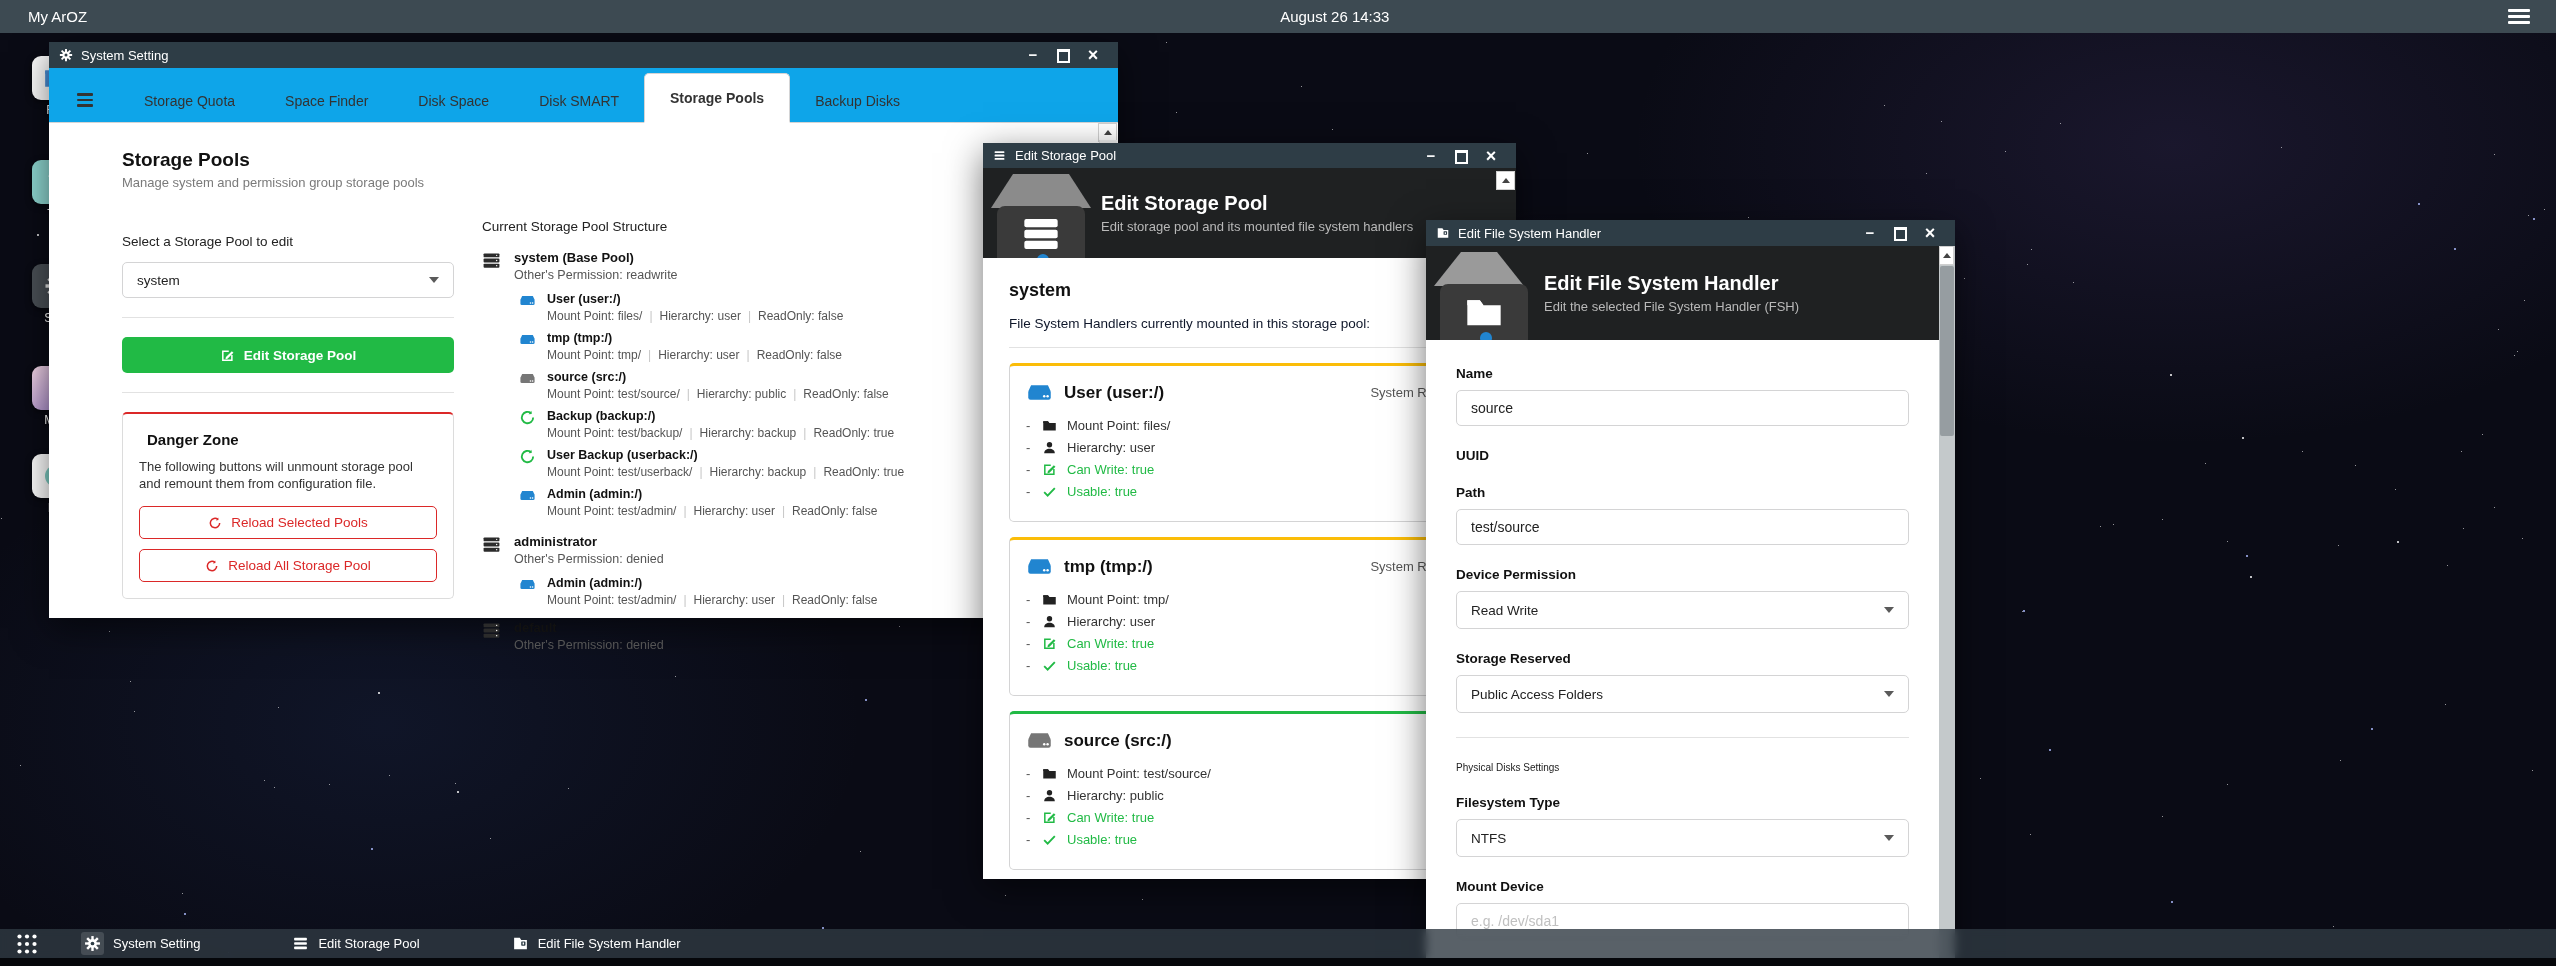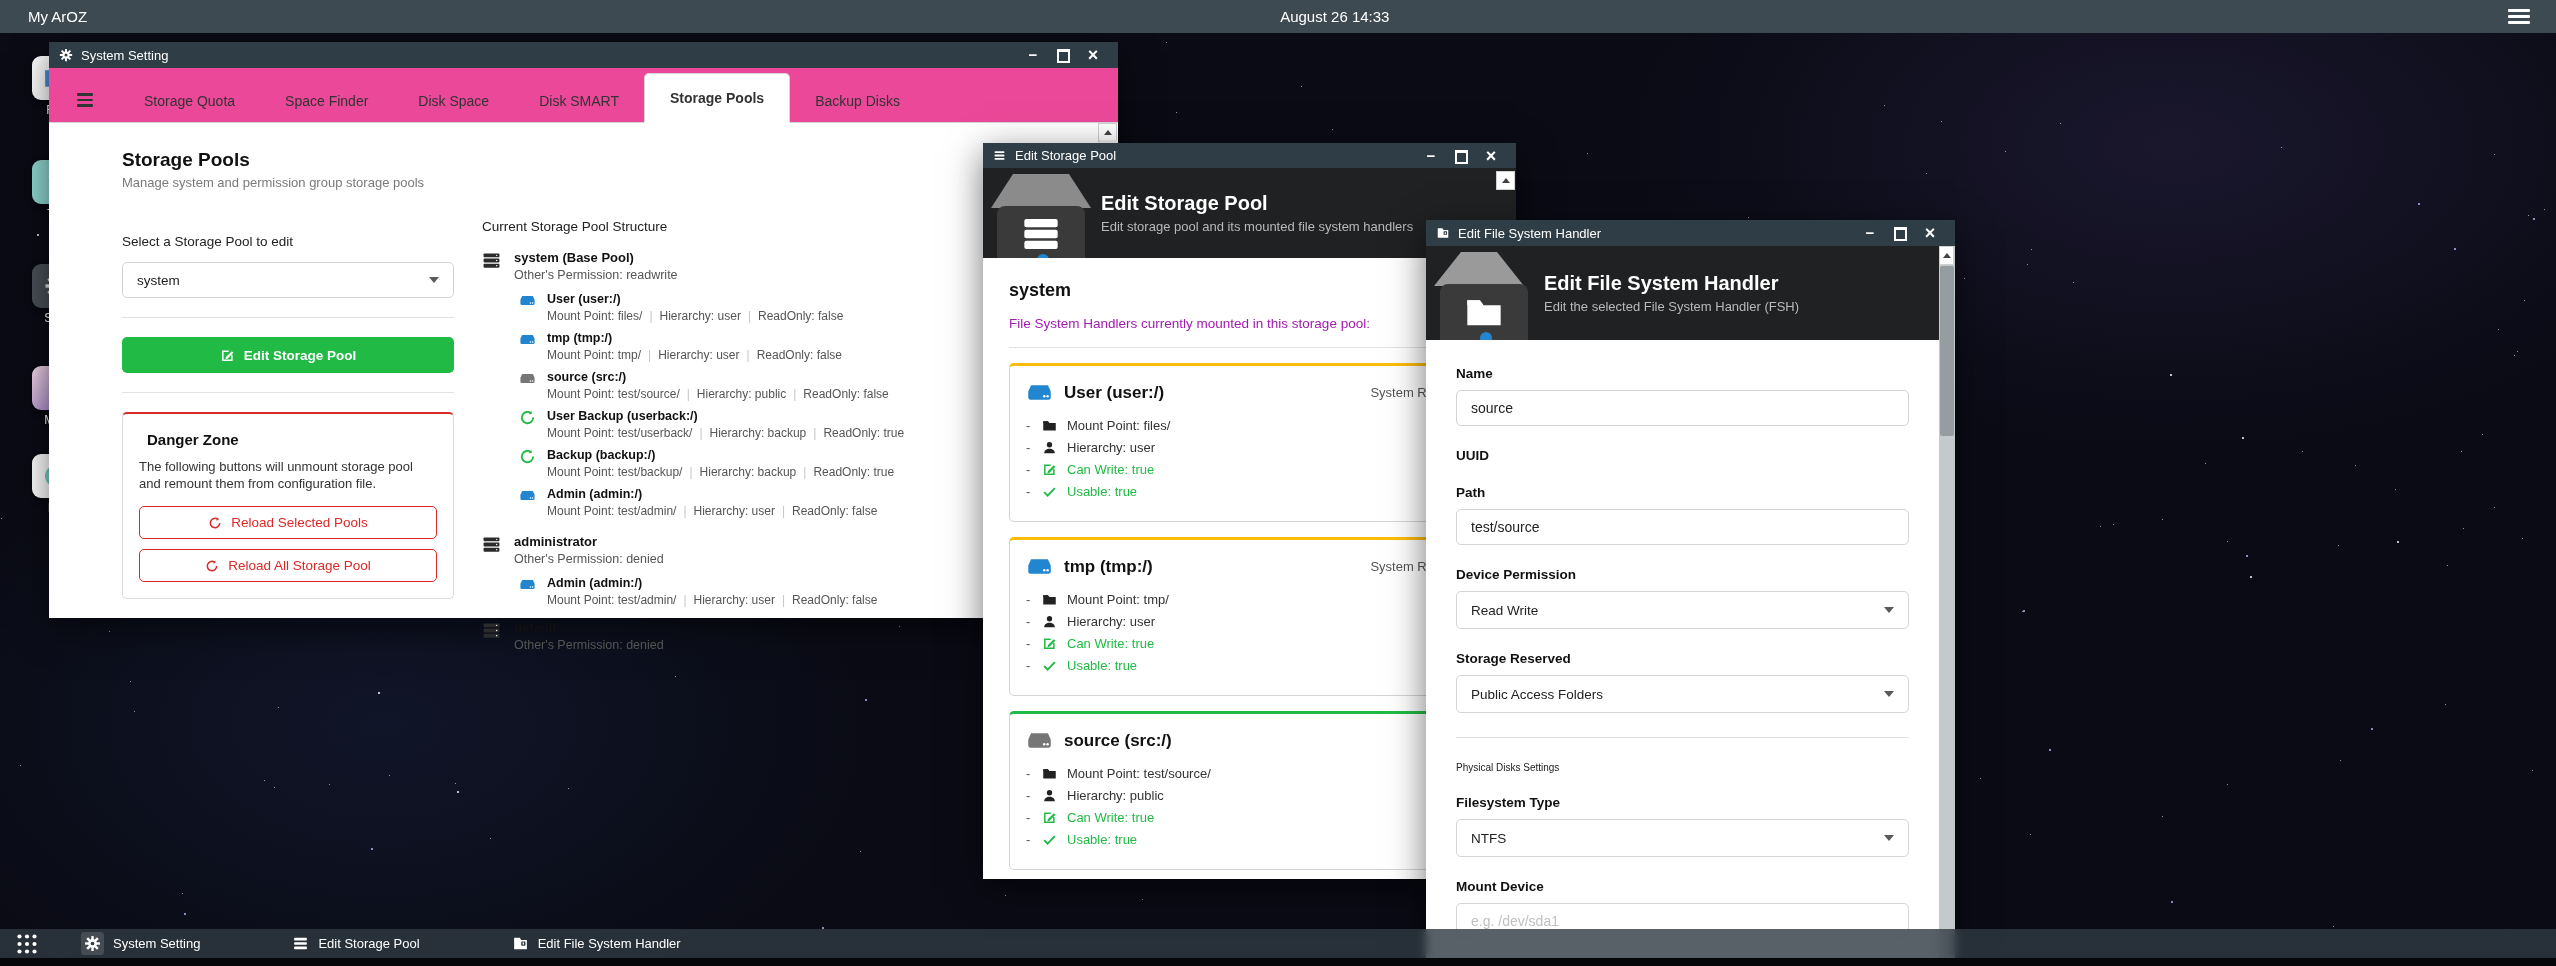--- a/index.html
+++ b/index.html
@@ -29,21 +29,21 @@
   .titlebar{height:26px;background:#2e3d46;color:#fff;display:flex;align-items:center;padding:0 10px;font-size:13px;}
   .titlebar .ticon{width:14px;height:14px;margin-right:8px;flex:none;}
   .tb-btns{margin-left:auto;display:flex;align-items:center;gap:0;}
   .tbtn{width:30px;text-align:center;font-size:15px;font-weight:bold;cursor:default;line-height:26px;}
   .maxsq{display:inline-block;width:9px;height:9px;border:2px solid #fff;border-top-width:3px;vertical-align:middle;}
   .closeb{font-size:18px;}
   svg{display:block;}
   .icon svg{width:100%;height:100%;}
   
   #win-ss{left:49px;top:42px;width:1069px;height:576px;z-index:2;}
-  .tabs{display:flex;align-items:flex-end;height:54px;border-bottom:1px solid #d4d4d5;padding-left:18px;background:#ec4899;}
+  .tabs{display:flex;align-items:flex-end;height:54px;border-bottom:1px solid #d4d4d5;padding-left:18px;background:#0ea5e9;}
   .tab-ham{width:16px;height:44px;display:flex;flex-direction:column;justify-content:center;gap:3px;margin:0 26px 0 10px;}
   .tab-ham i{display:block;height:2.6px;background:#333;border-radius:1px;}
   .tab{height:43px;display:flex;align-items:center;padding:0 25px;font-size:14px;color:#333;margin-bottom:0;}
   .tab.active{font-weight:bold;border:1px solid #d4d4d5;border-bottom:2px solid #fff;border-radius:5px 5px 0 0;margin-bottom:-1px;height:47px;background:#fff;}
   .ss-body{display:flex;padding:26px 0 0 73px;}
   .ss-left{width:332px;flex:none;}
   .ss-left h2{margin:0;font-size:19px;color:#111;}
   .ss-sub{color:#7a7a7a;font-size:13px;margin-top:4px;}
   .sel-label{font-size:13.5px;color:#222;margin-top:44px;}
   .dropdown{margin-top:13px;height:34px;border:1px solid #d4d4d5;border-radius:5px;display:flex;align-items:center;padding:0 14px;font-size:13.5px;color:#222;background:#fff;position:relative;}
@@ -81,21 +81,21 @@
   .art-body .icon{width:44px;height:40px;color:#fff;}
   .art-dot{position:absolute;left:54px;top:86px;width:12px;height:12px;border-radius:50%;background:#2185d0;}
   .hdr-text h1{margin:0;font-size:20px;}
   .hdr-text .hsub{font-size:13px;color:#b9b9b9;margin-top:4px;}
   
   #win-esp{left:983px;top:143px;width:533px;height:736px;z-index:3;}
   #win-esp .titlebar{height:25px;}
   #win-esp .app-header{height:90px;}
   .esp-body{padding:22px 26px;position:relative;}
   .esp-body h2{margin:0;font-size:18px;color:#111;}
-  .esp-intro{font-size:13.5px;color:#a21caf;margin-top:15px;}
+  .esp-intro{font-size:13.5px;color:#0f172a;margin-top:15px;}
   .fsh-card{border:1px solid #d4d4d5;border-radius:5px;padding:13px 16px 15px 16px;margin-top:15px;}
   .fsh-card.yellow-top{border-top:3px solid #fbbd08;}
   .fsh-card.green-top{border-top:3px solid #21ba45;}
   .card-head{display:flex;align-items:center;gap:11px;}
   .card-head .icon{width:27px;height:27px;flex:none;}
   .card-head h3{margin:0;font-size:17px;color:#111;}
   .badge{margin-left:auto;font-size:13px;color:#555;white-space:nowrap;}
   .card-actions{margin-left:auto;display:flex;gap:10px;color:#2185d0;}
   .card-actions .icon{width:18px;height:18px;}
   .card-items{margin-top:12px;}
@@ -363,33 +363,33 @@
             <div class="tdetail"><span>Mount Point: test/source/</span><span class="sep">|</span><span>Hierarchy: public</span><span class="sep">|</span><span>ReadOnly: false</span></div>
               </div>
           </div>
           <div class="tchild">
             <span class="icon green">
                 <svg viewBox="0 0 24 24">
                   <use href="#i-refresh"></use>
                 </svg>
               </span>
             <div>
-                <div class="tname">User Backup (userback:/)</div>
-            <div class="tdetail"><span>Mount Point: test/userback/</span><span class="sep">|</span><span>Hierarchy: backup</span><span class="sep">|</span><span>ReadOnly: true</span></div>
+                <div class="tname">Backup (backup:/)</div>
+            <div class="tdetail"><span>Mount Point: test/backup/</span><span class="sep">|</span><span>Hierarchy: backup</span><span class="sep">|</span><span>ReadOnly: true</span></div>
               </div>
           </div>
           <div class="tchild">
             <span class="icon green">
                 <svg viewBox="0 0 24 24">
                   <use href="#i-refresh"></use>
                 </svg>
               </span>
             <div>
-                <div class="tname">Backup (backup:/)</div>
-            <div class="tdetail"><span>Mount Point: test/backup/</span><span class="sep">|</span><span>Hierarchy: backup</span><span class="sep">|</span><span>ReadOnly: true</span></div>
+                <div class="tname">User Backup (userback:/)</div>
+            <div class="tdetail"><span>Mount Point: test/userback/</span><span class="sep">|</span><span>Hierarchy: backup</span><span class="sep">|</span><span>ReadOnly: true</span></div>
               </div>
           </div>
           <div class="tchild">
             <span class="icon blue">
                 <svg viewBox="0 0 24 24">
                   <use href="#i-hdd"></use>
                 </svg>
               </span>
             <div>
                 <div class="tname">Admin (admin:/)</div>

